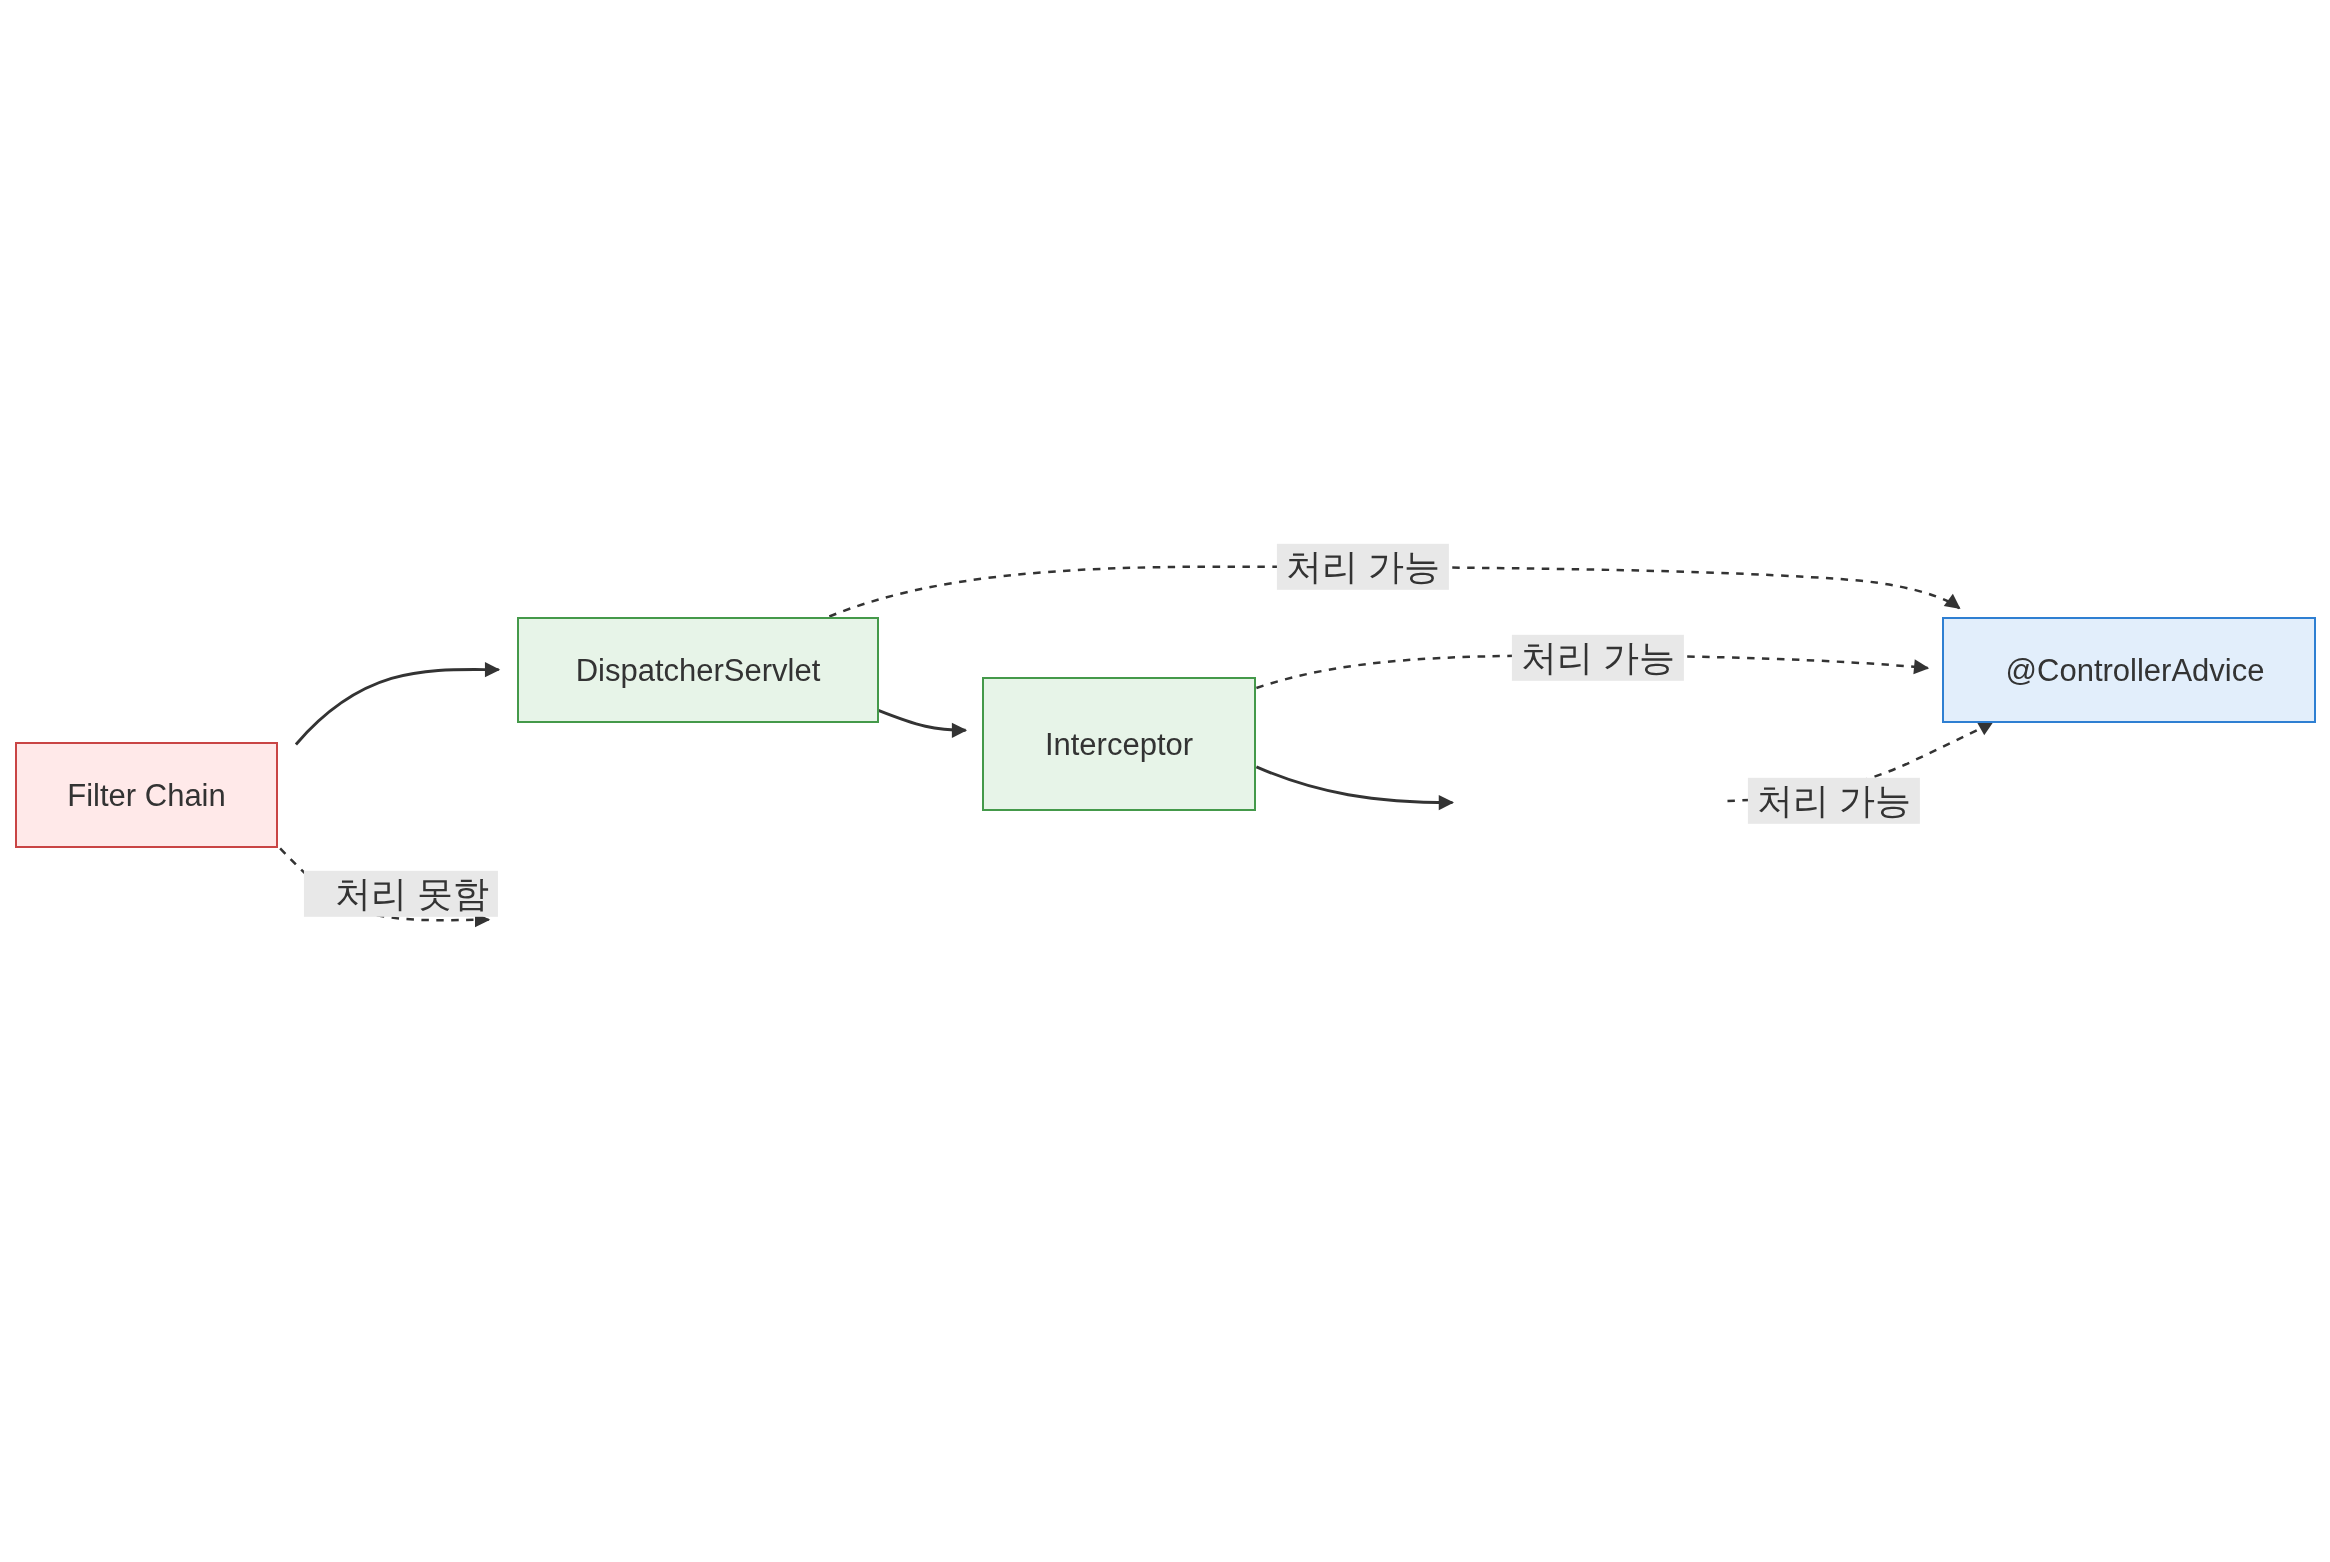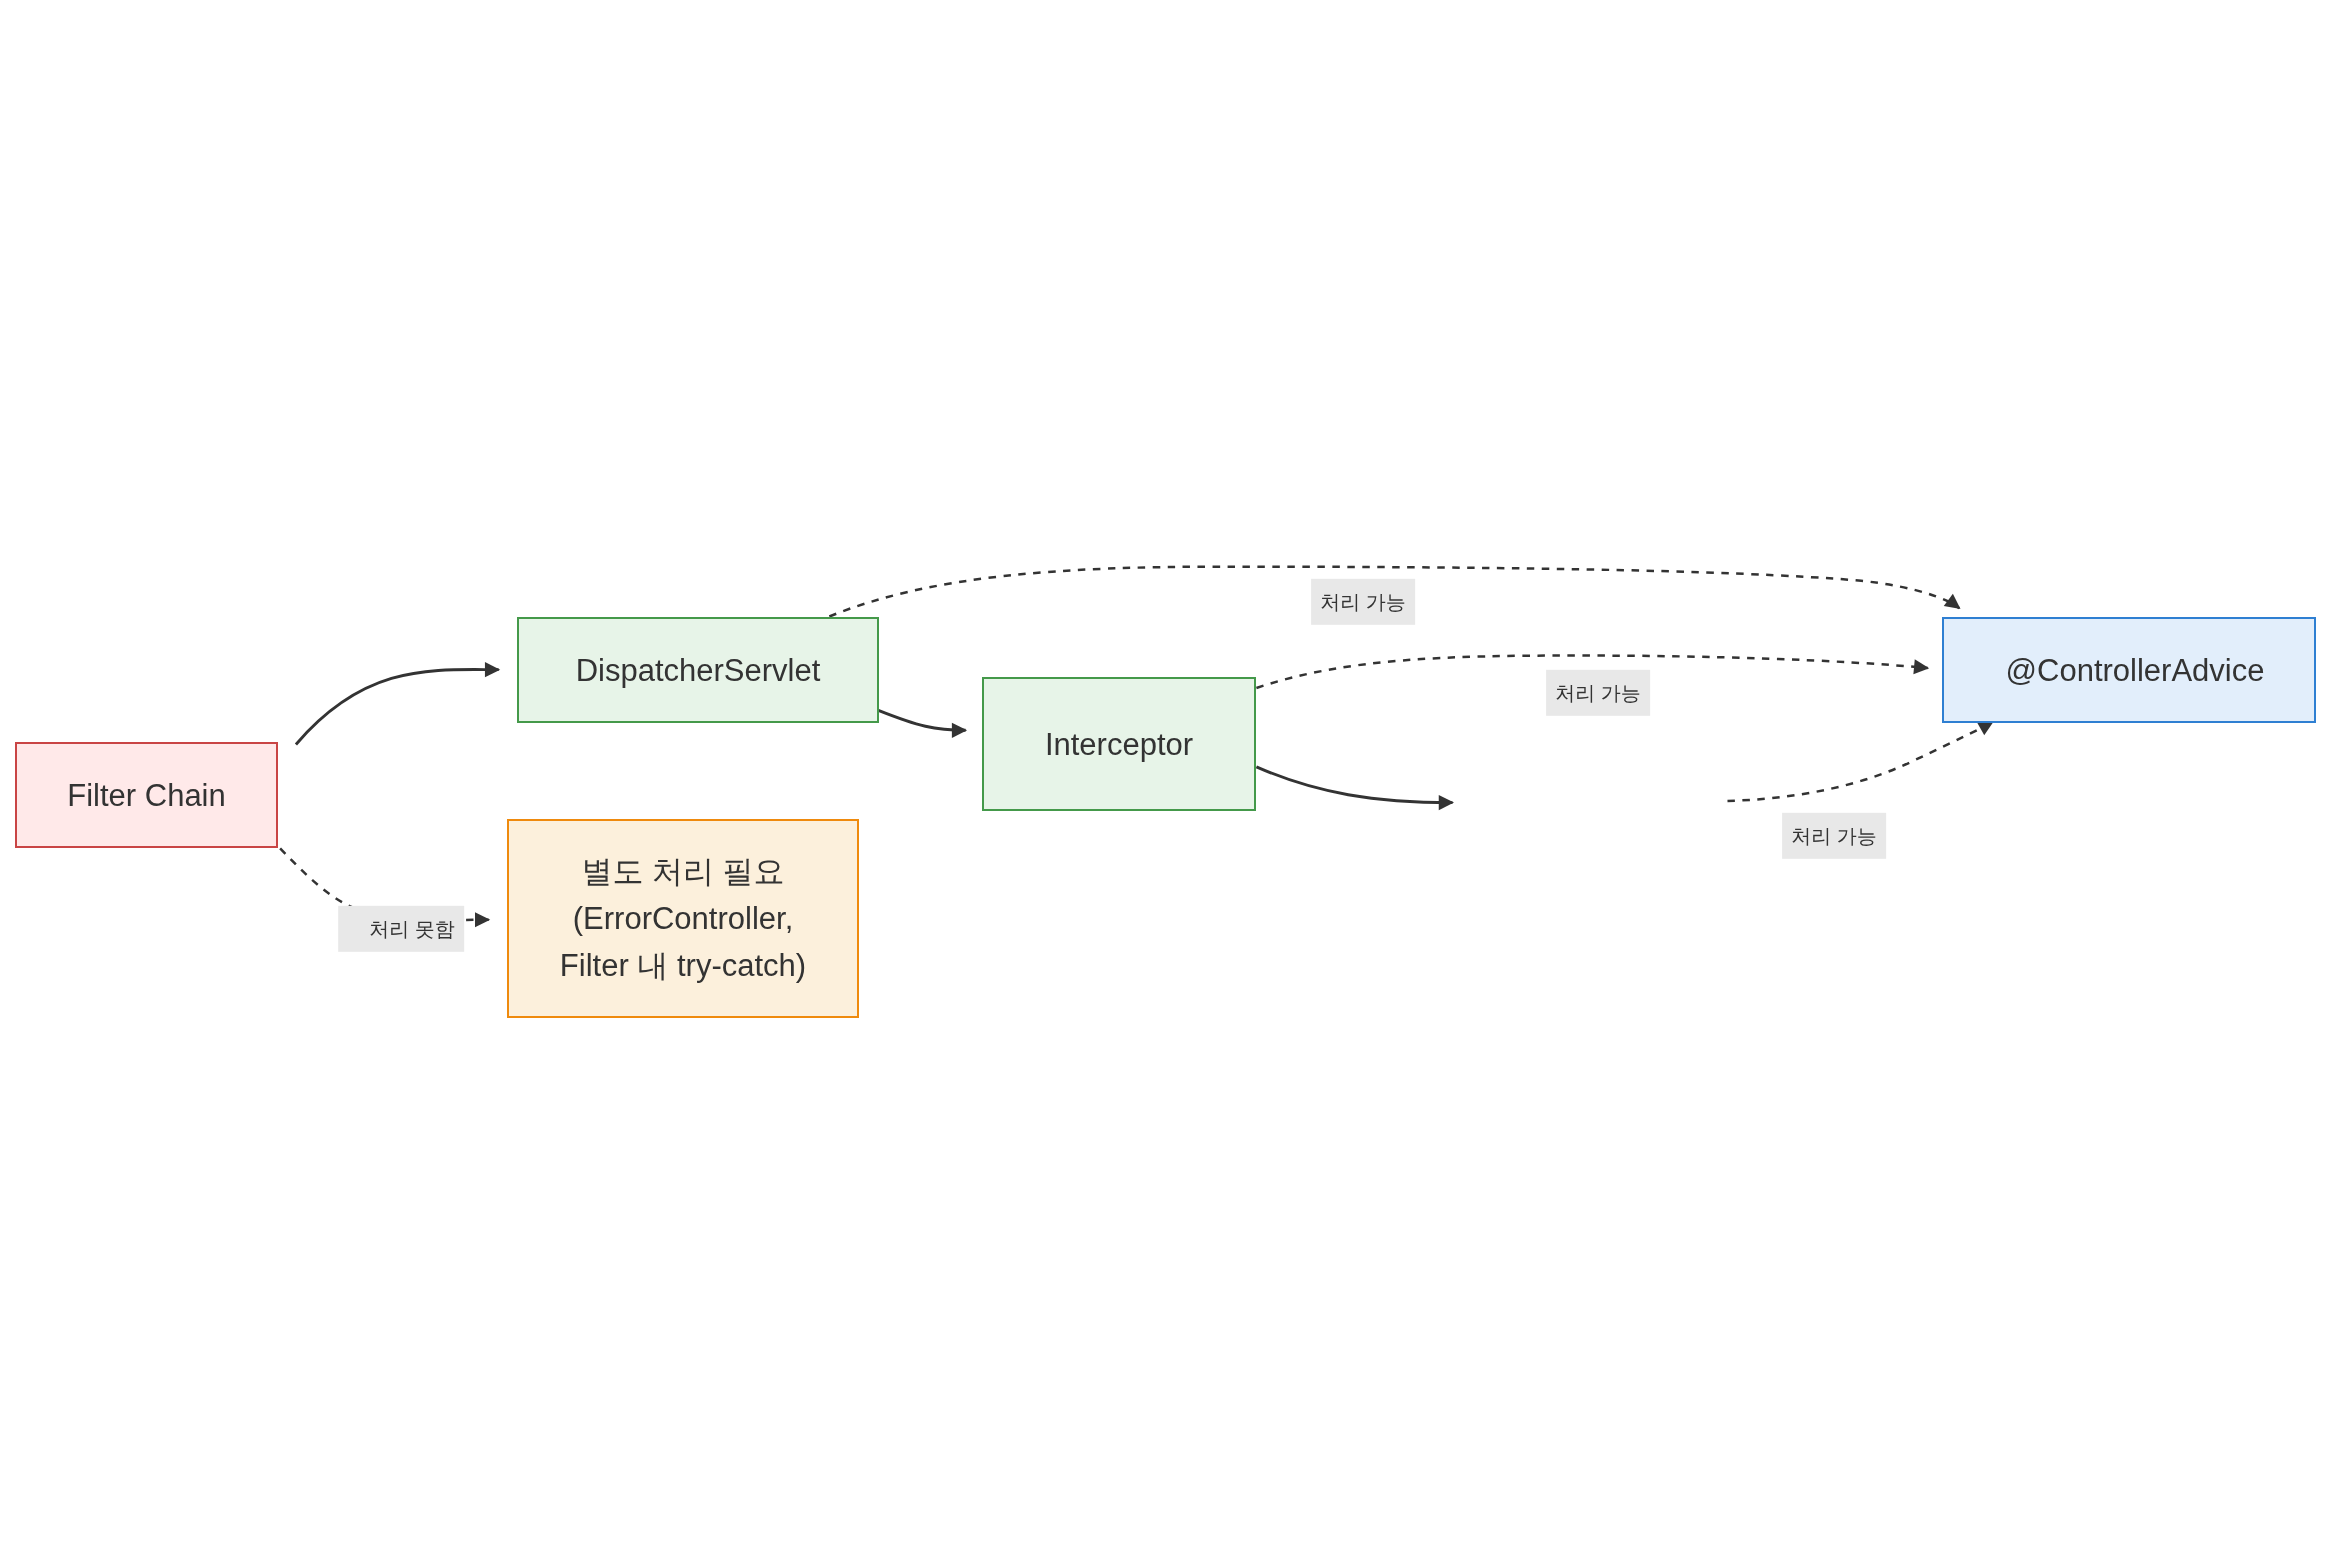--- a/index.html
+++ b/index.html
@@ -43,25 +43,24 @@
     text-align: center;
     font-size: 31px;
     line-height: 47px;
     color: var(--text, #333333);
   }
   .edge-label {
     position: absolute;
     transform: translate(-50%, -50%);
     background: var(--elbg, #e8e8e8);
     padding: 4.2px 9.1px;
-    font-size: 20px;
+    font-size: 36px;
     line-height: 38px;
     white-space: nowrap;
     color: var(--text, #333333);
-    margin-top: 35px;
   }
 </style>
 </head>
 <body>
 
 <div id="stage" style="--edge: #333333; --elbg: #e8e8e8; --text: #333333; background: rgb(255, 255, 255);">
 
   <svg id="edge-layer" viewBox="0 0 2804 1880" xmlns="http://www.w3.org/2000/svg">
     <defs>
       <marker id="arrow" viewBox="0 0 12 12" refX="10" refY="6" markerWidth="22" markerHeight="22" markerUnits="userSpaceOnUse" orient="auto">
@@ -94,25 +93,20 @@
 
   <div class="node" style="left: 982px; top: 677px; width: 274px; height: 134px; background: rgb(231, 244, 232); border-color: rgb(68, 153, 74);">
     <span>Interceptor</span>
   </div>
 
 
   <div class="node" style="left: 1942px; top: 617px; width: 374px; height: 106px; background: rgb(226, 238, 251); border-color: rgb(46, 127, 210); padding-left: 12px;">
     <span>@ControllerAdvice</span>
   </div>
 
-  <div class="node" style="left: 507px; top: 819px; width: 352px; height: 199px; background: rgb(252, 240, 220); border-color: rgb(239, 138, 13);">
-    <span>별도 처리 필요</span>
-    <span>(ErrorController,</span>
-    <span>Filter 내 try-catch)</span>
-  </div>
 
   <div class="edge-label" style="left:1363px; top:567px;">처리 가능</div>
 
   <div class="edge-label" style="left:1598px; top:658px;">처리 가능</div>
 
   <div class="edge-label" style="left:1834px; top:801px;">처리 가능</div>
 
   <div class="edge-label" style="left:401px; top:894px;padding-left:31px;">처리 못함</div>
 
 </div>

